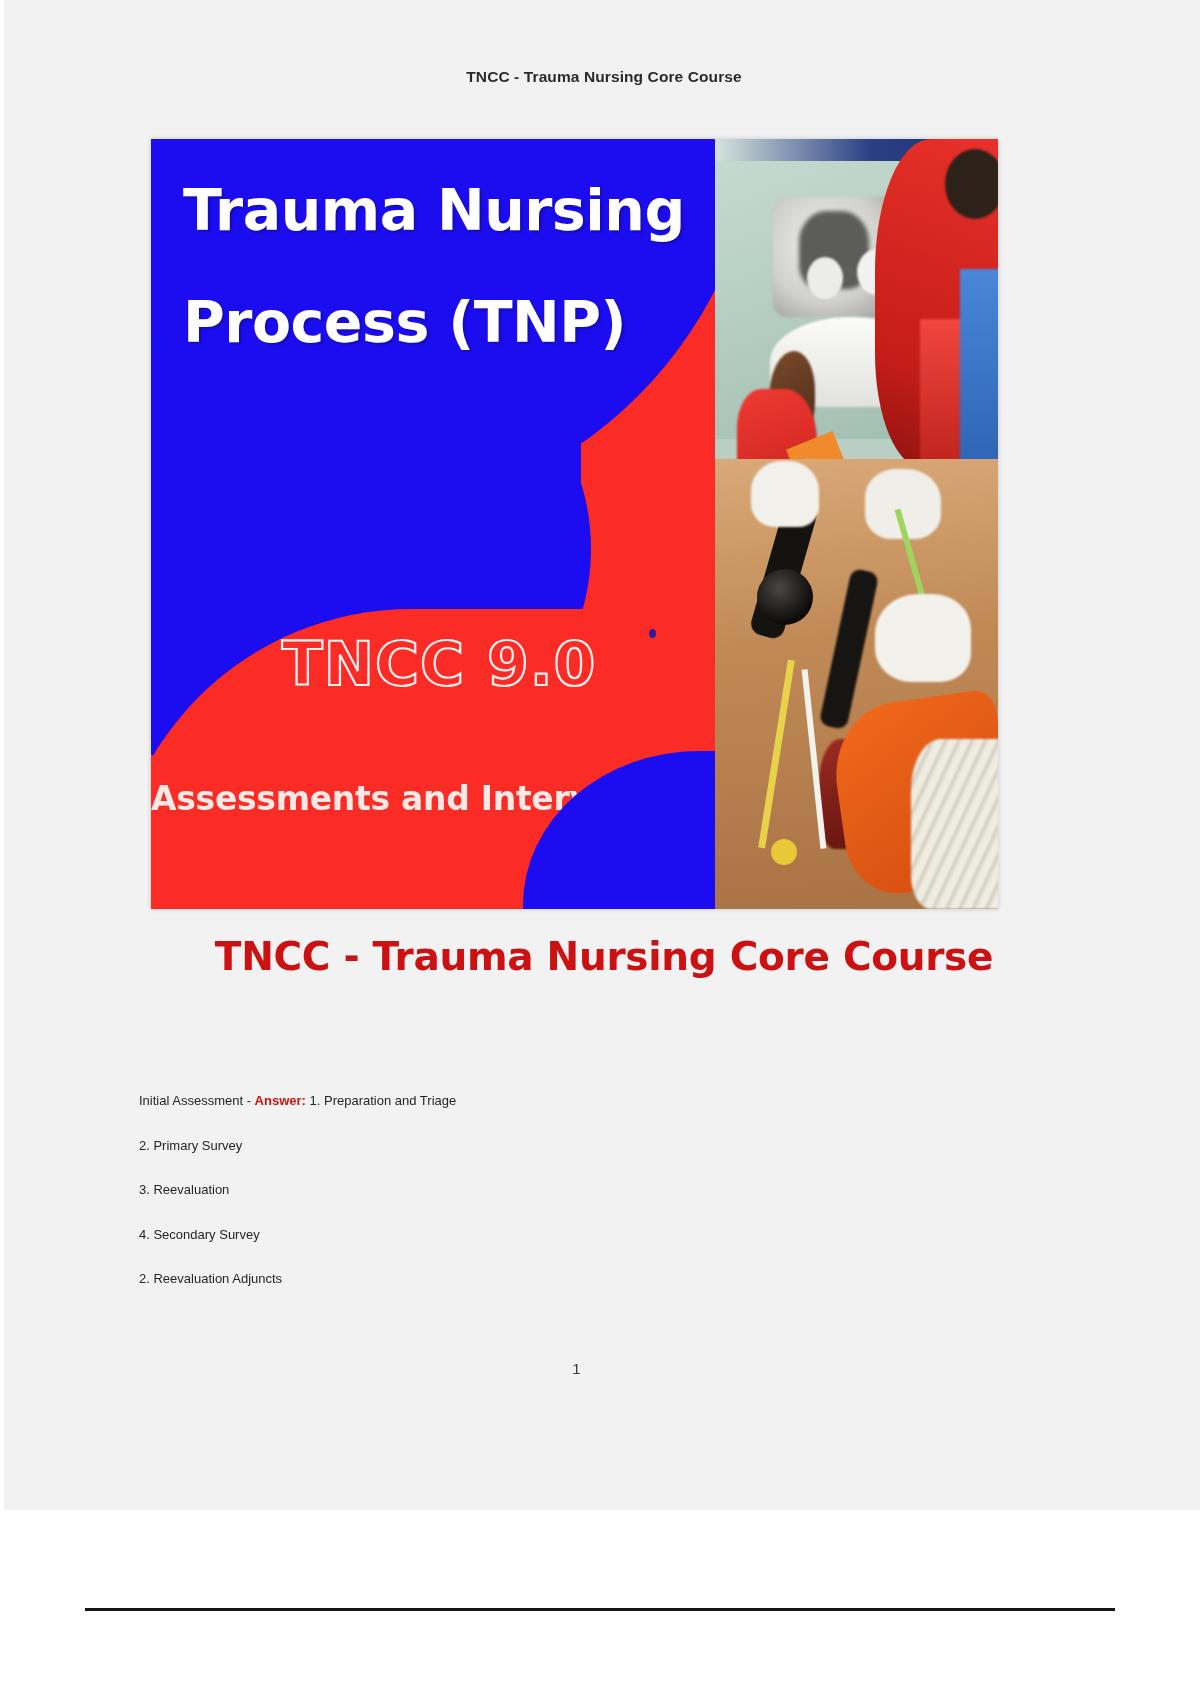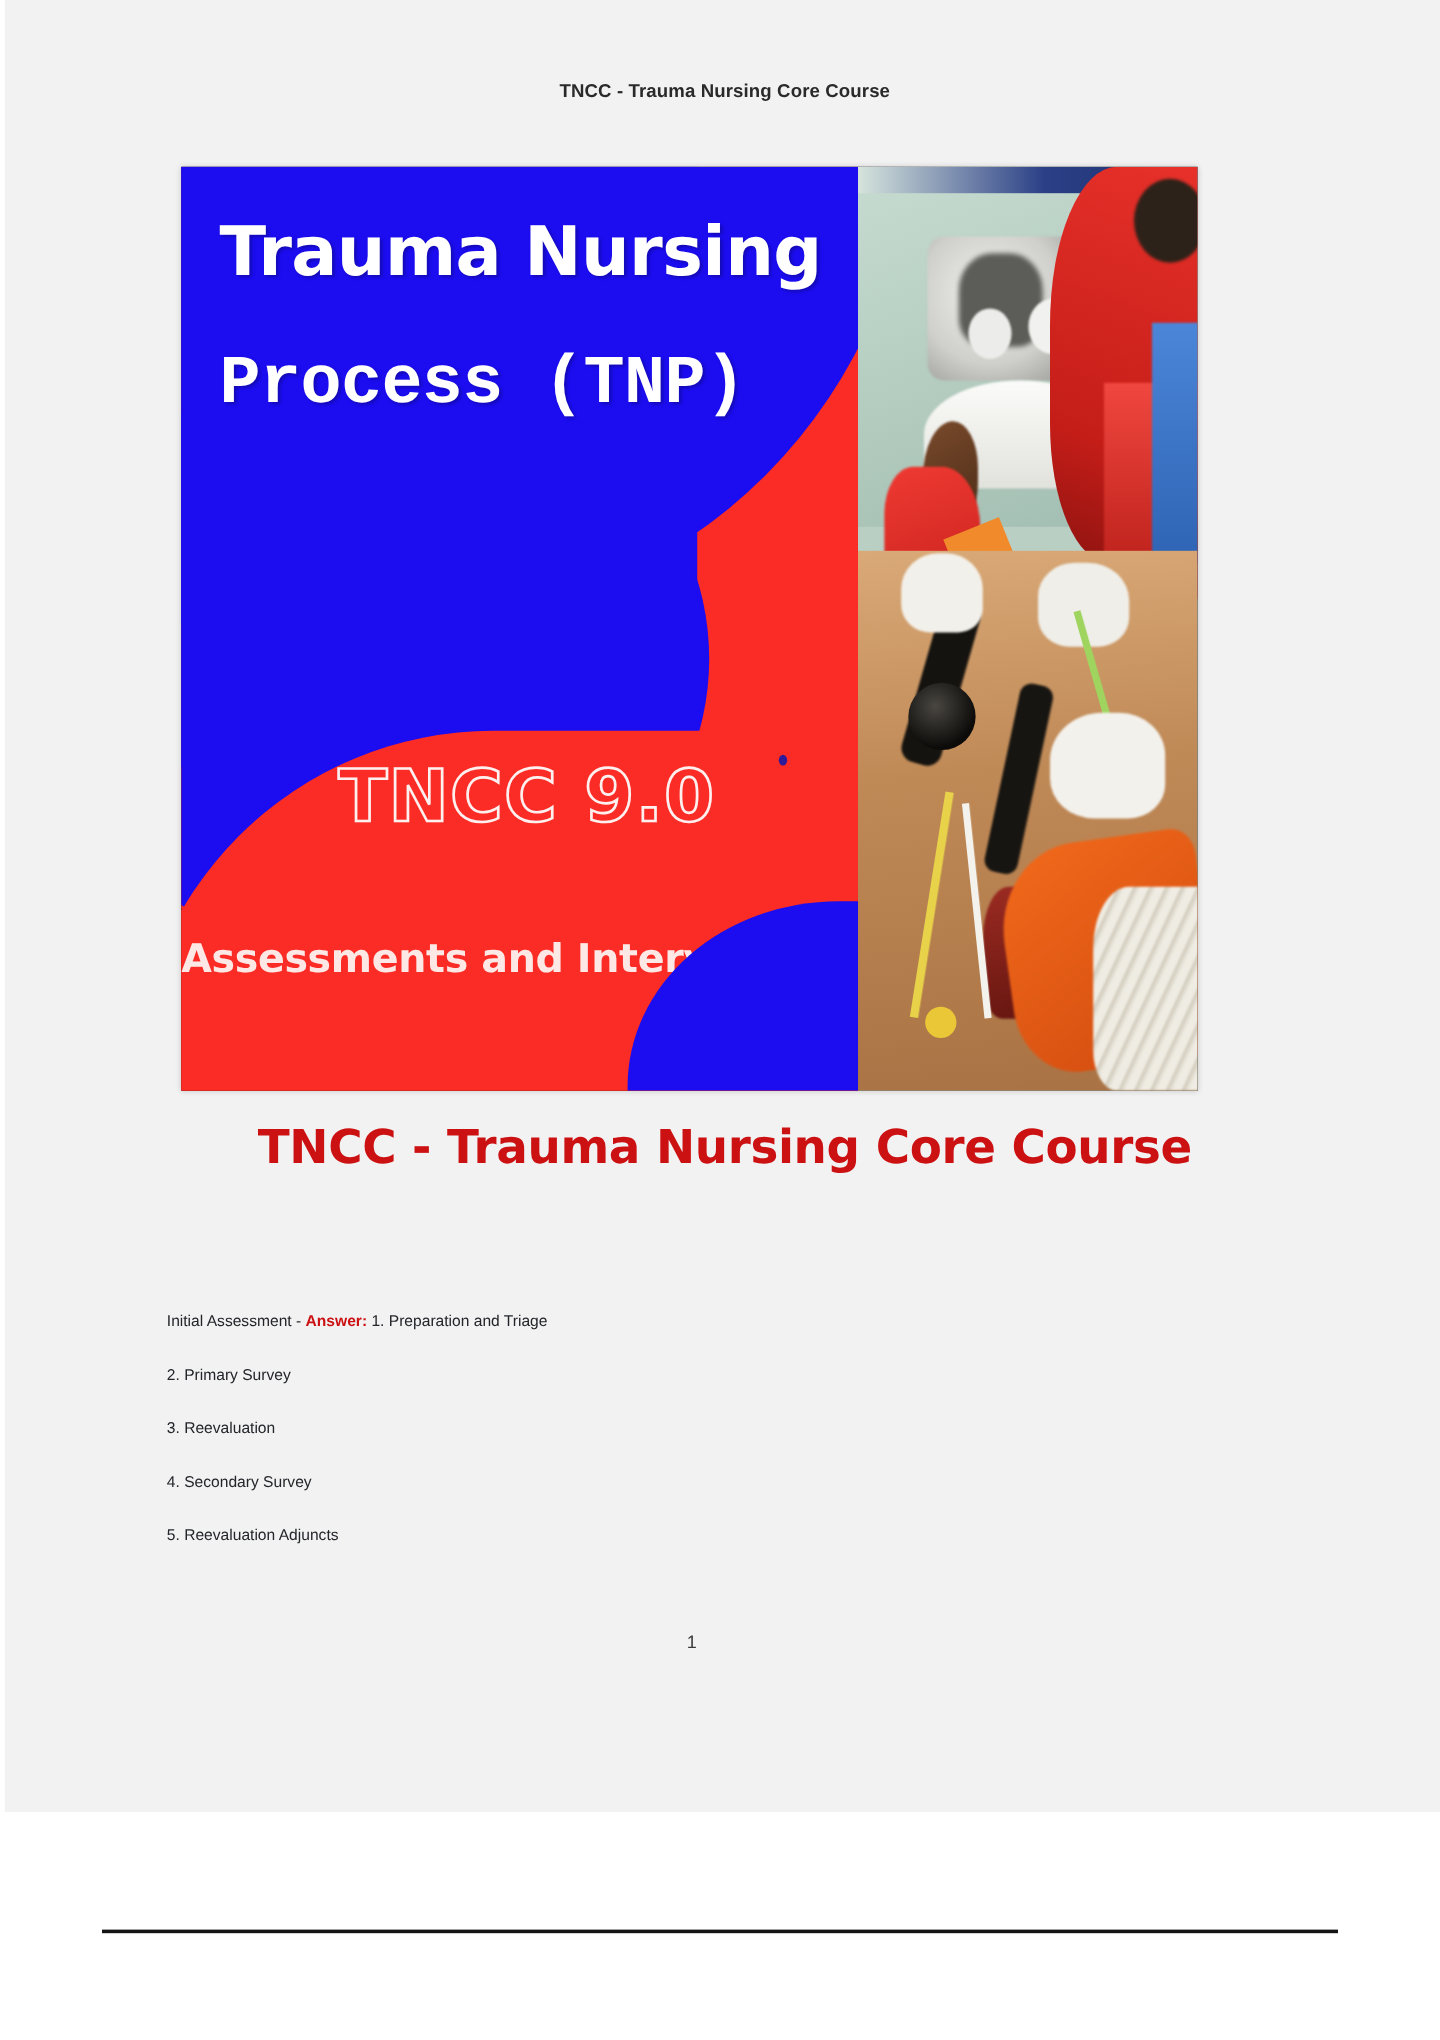--- a/index.html
+++ b/index.html
@@ -59,21 +59,21 @@
   }
 
   
   .cover-image {
     position: absolute;
     left: 147px;
     top: 139px;
     width: 847px;
     height: 770px;
     overflow: hidden;
-    background: #000000;
+    background: #86efac;
     box-shadow: 0 0 5px rgba(0,0,0,0.18);
   }
 
   
   .cover-graphic {
     position: absolute;
     left: 0;
     top: 0;
     width: 564px;
     height: 770px;
@@ -135,21 +135,21 @@
     left: 32px;
     color: #ffffff;
     font-family: "DejaVu Sans", sans-serif;
     font-weight: bold;
     font-size: 57px;
     letter-spacing: -0.5px;
     white-space: nowrap;
     text-shadow: 2px 2px 3px rgba(0,0,0,0.25);
   }
   .cover-line1 { top: 38px; }
-  .cover-line2 { top: 150px; font-family: Liberation Mono, monospace; }
+  .cover-line2 { top: 150px; }
 
   .cover-updated, .cover-version {
     position: absolute;
     left: 38px;
     width: 500px;
     text-align: center;
     font-family: "DejaVu Sans", sans-serif;
     font-weight: bold;
     font-size: 60px;
     color: transparent;
@@ -443,20 +443,20 @@
 
   <div class="doc-title">
     <span class="tl">TNCC - Trauma Nursing Core Course</span>
   </div>
 
   <div class="body-block">
     <p class="body-line"><span>Initial Assessment - </span><span class="answer-label">Answer:</span><span> 1. Preparation and Triage</span></p>
     <p class="body-line">2. Primary Survey</p>
     <p class="body-line">3. Reevaluation</p>
     <p class="body-line">4. Secondary Survey</p>
-    <p class="body-line">5. Reevaluation Adjuncts</p>
+    <p class="body-line">2. Reevaluation Adjuncts</p>
   </div>
 
   <div class="page-number">1</div>
 </div>
 
 <div class="page-below"></div>
 <div class="next-page-rule"></div>
 
 </body></html>

